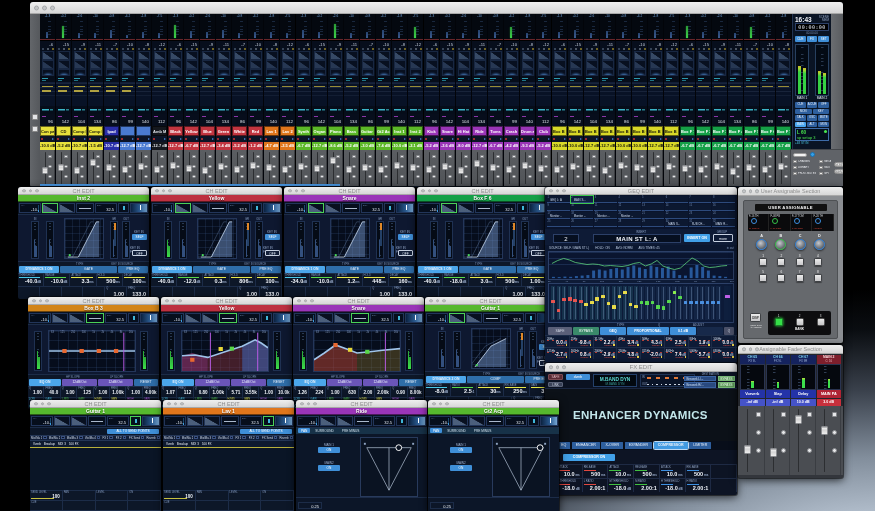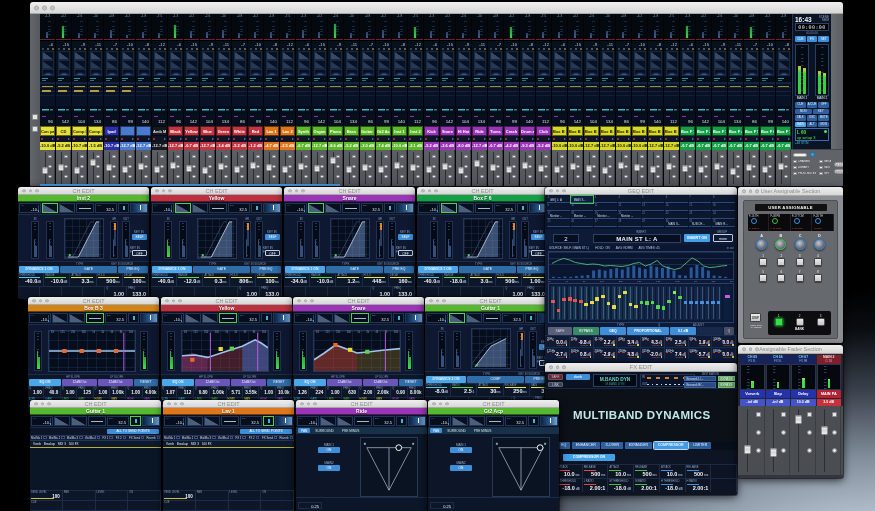--- a/index.html
+++ b/index.html
@@ -3430,21 +3430,21 @@
         <i class="seg1"></i>
         <i class="seg2"></i>
       </div>
       <span class="fdesth">DESTINATION</span>
       <div class="fdest1">Brework L/...</div>
       <div class="fdest2">Brework R/...</div>
       <div class="fbyp1">BYPASS</div>
       <div class="fbyp2">BYPASS</div>
     </div>
     <div id="fx-big">
-      <span>MULTIBAND DYNAMICS</span>
+      <span>ENHANCER DYNAMICS</span>
     </div>
     <div id="fx-tabs">
         <b>EQ</b>
         <b>ENHANCER</b>
         <b>X-OVER</b>
         <b>EXPANDER</b>
         <b class="hot">COMPRESSOR</b>
         <b>LIMITER</b>
       </div>
     <div id="fx-compon">COMPRESSOR ON</div>

